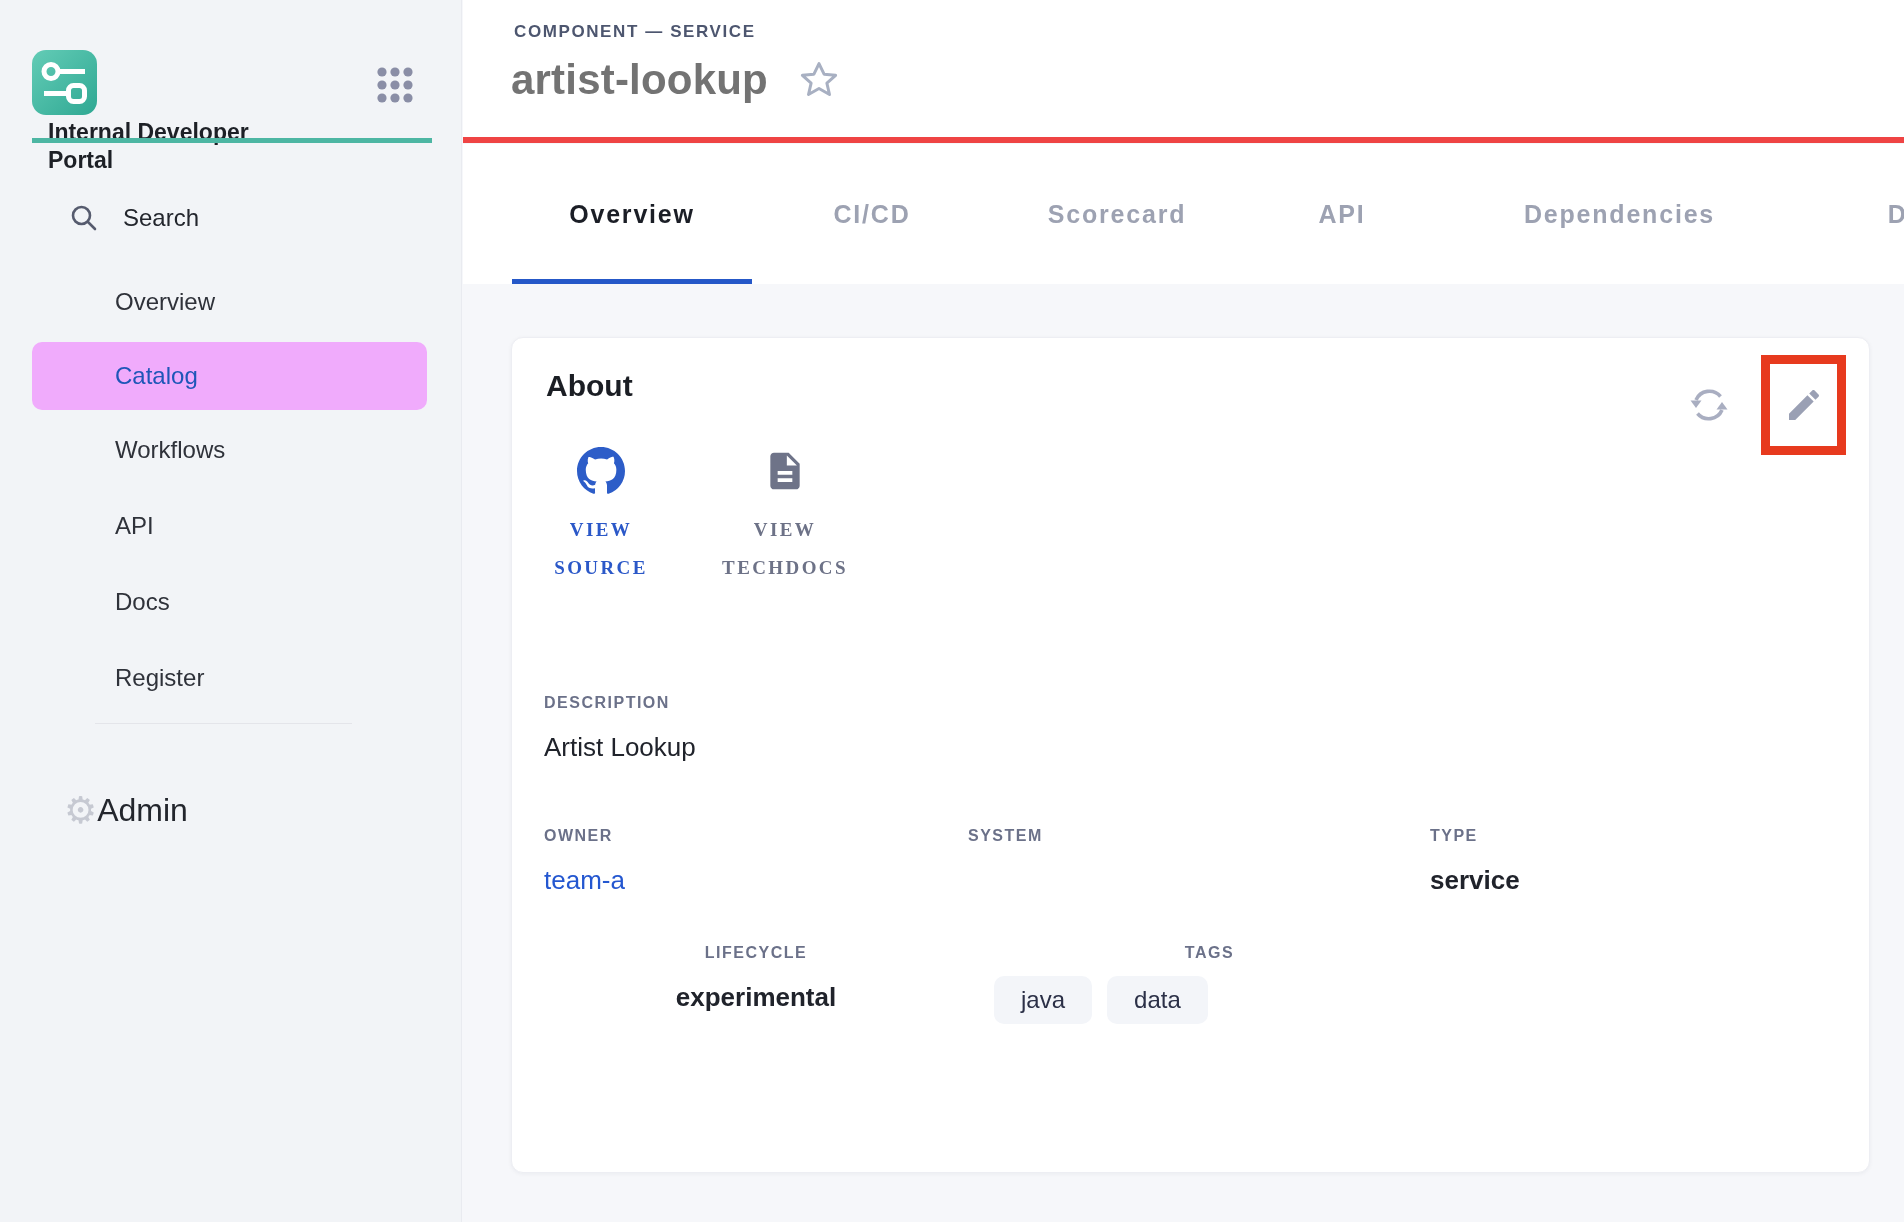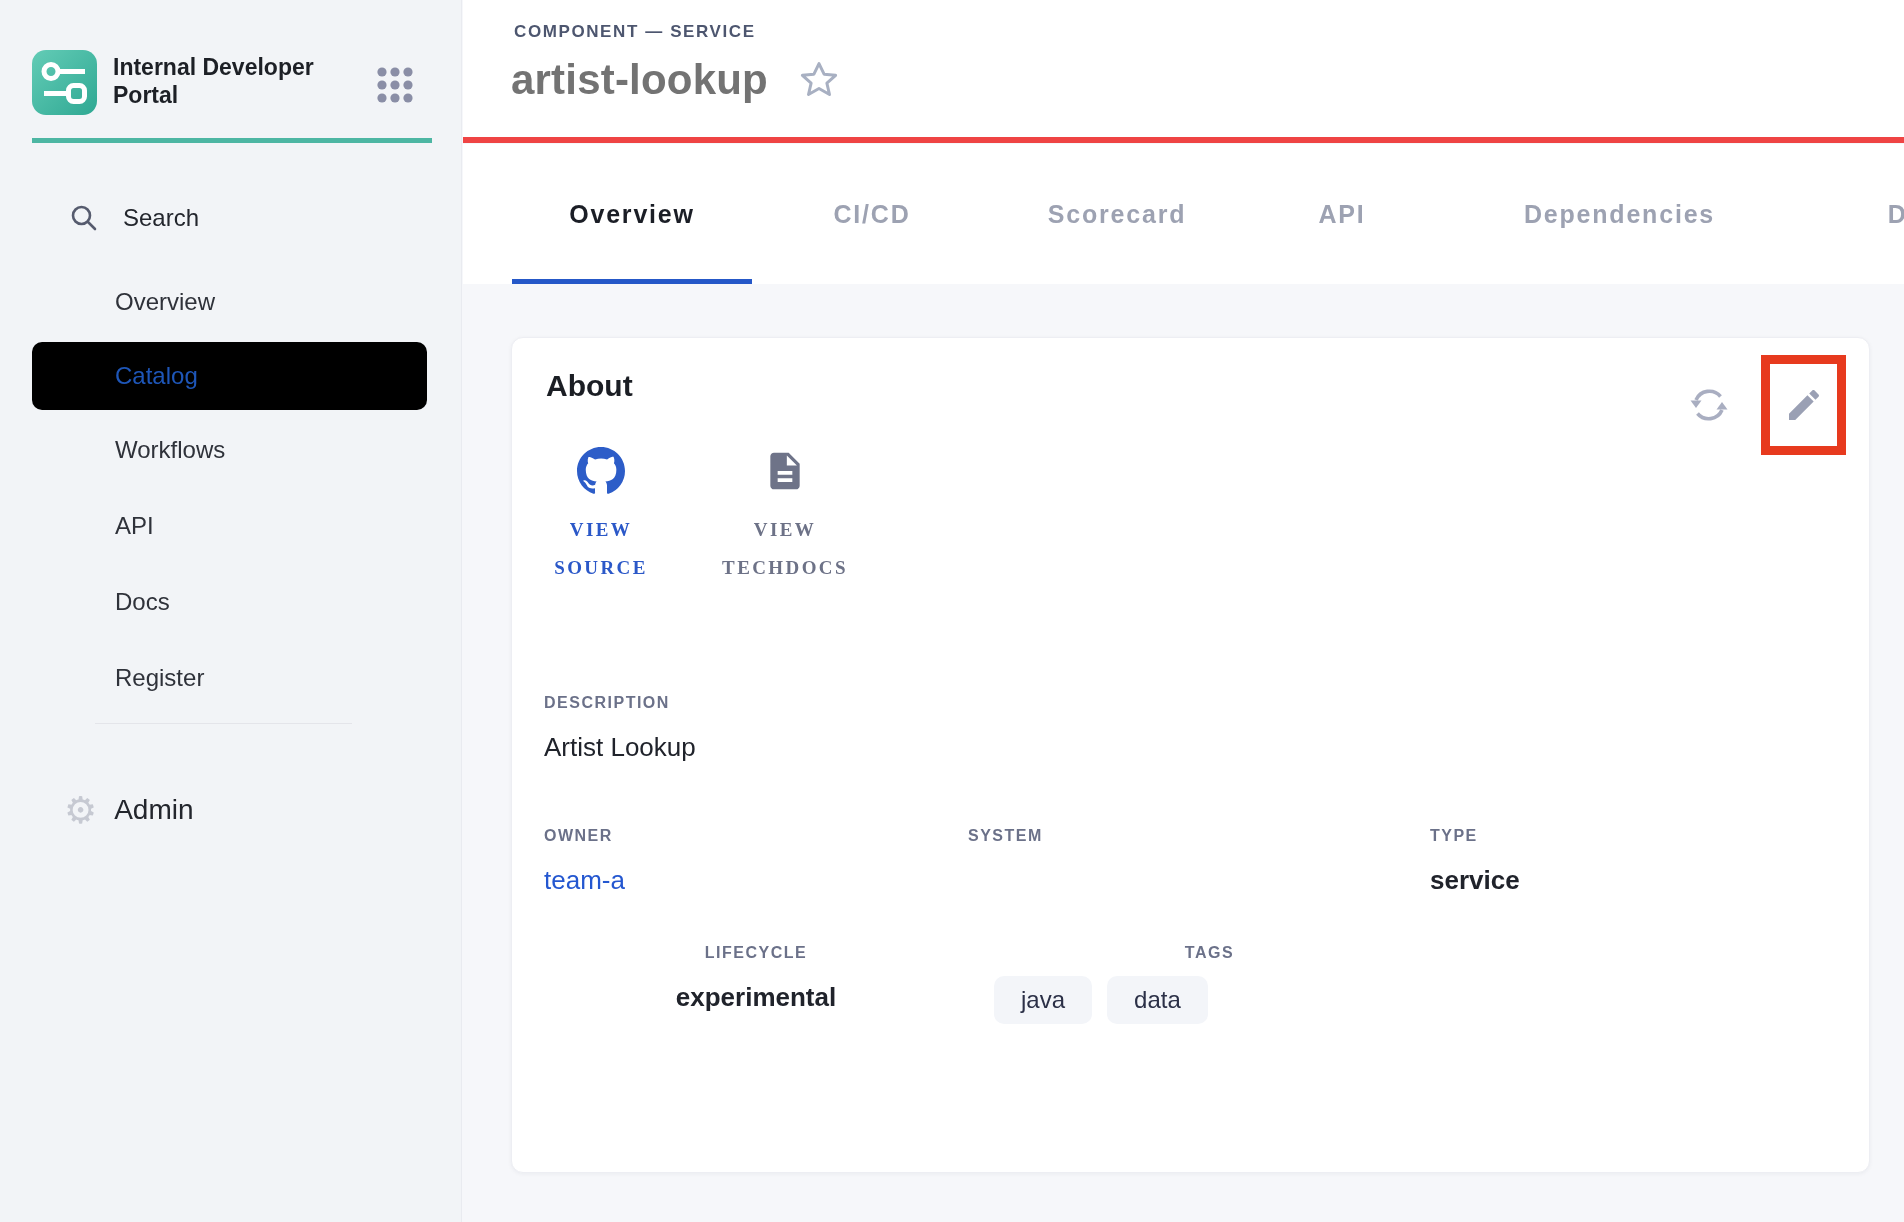--- a/index.html
+++ b/index.html
@@ -11,52 +11,52 @@
     overflow:hidden;
     color:#23262e;
   }
 
   
   .sidebar {
     position:absolute; left:0; top:0; width:462px; height:1222px;
     background:#f2f4f7;
     border-right:1px solid #e9ebf0;
   }
-  .logo-row { position:absolute; left:32px; top:50px; display:flex; align-items:flex-start; cursor:pointer; }
+  .logo-row { position:absolute; left:32px; top:50px; display:flex; align-items:flex-start; cursor:pointer;flex-direction:column; }
   .logo-mark { width:65px; height:65px; flex:0 0 65px; }
   .app-title {
     margin-left:16px; width:250px;
     font-size:23px; font-weight:700; line-height:28px; color:#1d2026; padding-top:3px;
   }
   .apps-grid { position:absolute; left:377px; top:67px; width:36px; height:36px; cursor:pointer; }
   .teal-rule { position:absolute; left:32px; top:138px; width:400px; height:5px; background:#4db6a3; }
 
   .search-row {
     position:absolute; left:0; top:180px; width:462px; height:76px;
     display:flex; align-items:center; padding-left:68px; cursor:pointer;
   }
   .search-row .label { margin-left:23px; font-size:24px; color:#23262d; }
 
   .nav { position:absolute; left:0; top:264px; width:462px; }
   .nav-item {
     height:76px; display:flex; align-items:center;
     padding-left:115px; font-size:24px; color:#2f323a; cursor:pointer;
   }
   .nav-item.active {
-    background:#000000; border-radius:10px;
+    background:#f0abfc; border-radius:10px;
     margin:2px 35px 2px 32px; height:68px;
     padding-left:83px; color:#1e56b8;
   }
   .side-divider { position:absolute; left:95px; top:723px; width:257px; height:1px; background:#e4e5ea; }
   .admin-row {
     position:absolute; left:0; top:772px; width:462px; height:76px;
     display:flex; align-items:center; padding-left:64px; cursor:pointer;
   }
   .gear-glyph { font-size:37px; color:#c6c9d2; line-height:1; font-family:"DejaVu Sans", sans-serif; }
-  .admin-row .label { margin-left:17px; font-size:28px; color:#23262d; }
+  .admin-row .label { font-size:32px; color:#23262d; }
 
   
   .page-header {
     position:absolute; left:463px; top:0; width:1441px; height:143px;
     background:#ffffff; border-bottom:6px solid #ef4444;
   }
   .breadcrumb {
     position:absolute; left:51px; top:22px;
     font-size:17px; font-weight:600; letter-spacing:1.6px; color:#4d566f;
   }

